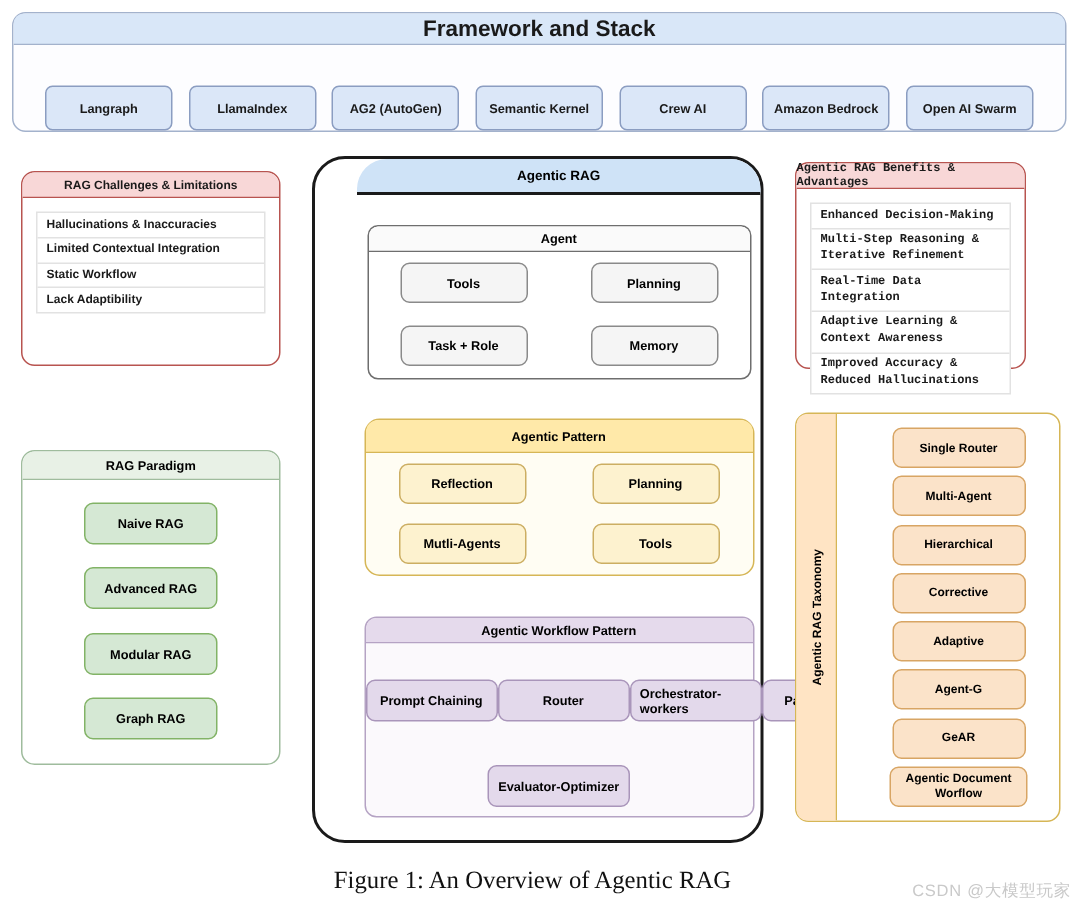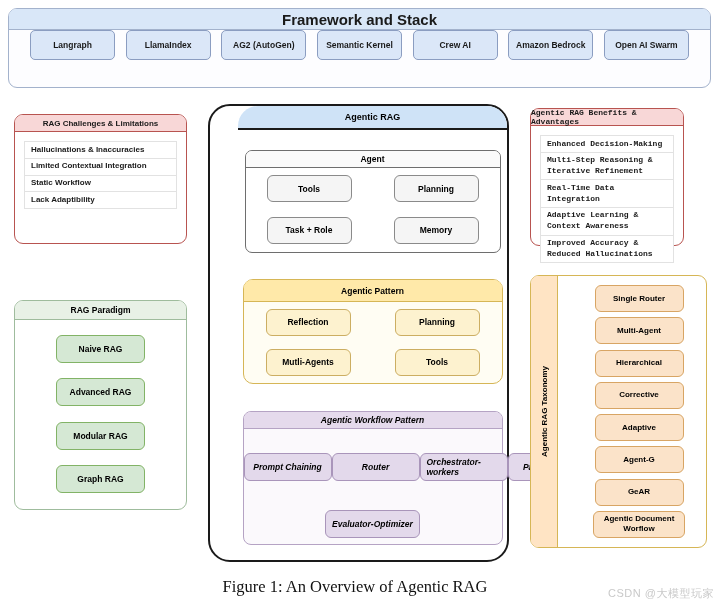--- a/index.html
+++ b/index.html
@@ -4,21 +4,21 @@
 <style>
   * { margin:0; padding:0; box-sizing:border-box; }
   html,body { width:720px; height:608px; background:#ffffff; font-family:"Liberation Sans",sans-serif; position:relative; overflow:hidden; }
 
   .abs { position:absolute; }
 
   
   .fw { left:8px; top:8px; width:703px; height:80px; border:1.5px solid #a3b2cc; border-radius:9px; background:#fdfdff; }
   .fw-header { height:21px; background:#d9e7f8; border-bottom:1.5px solid #a3b2cc; border-radius:7px 7px 0 0;
                display:flex; align-items:center; justify-content:center; font-size:15px; font-weight:bold; color:#1a1a1a; }
-  .fw-items { height:57px; display:flex; align-items:flex-start; justify-content:space-between; padding:0 21px; }
+  .fw-items { height:57px; display:flex; align-items:flex-end; justify-content:space-between; padding:0 21px; }
   .fw-item { width:85px; height:30px; background:#dbe7f8; border:1px solid #8b9dc1; border-radius:5px;
              display:flex; align-items:center; justify-content:center; font-size:8.5px; font-weight:bold; color:#1a1a1a; text-align:center; }
 
   
   .panel-red { border:1px solid #b85450; border-radius:9px; background:#fff; }
   .panel-red .hdr { height:17px; background:#f8d7d7; border-bottom:1px solid #b85450; border-radius:8px 8px 0 0;
                     display:flex; align-items:center; justify-content:center; font-size:8px; font-weight:bold; color:#1a1a1a; }
   .list { margin:9px 9px 0 9px; border:1px solid #e2e2e2; background:#fff; }
   .list-row { padding:2.5px 6px; border-bottom:1px solid #e2e2e2; font-size:8px; font-weight:bold; color:#1a1a1a; line-height:1.35; }
   .list-row:last-child { border-bottom:none; }
@@ -45,21 +45,21 @@
   .grid4 { height:83px; display:grid; grid-template-columns:1fr 1fr; justify-items:center; align-items:center; }
   .gray-item { width:85px; height:27px; background:#f5f5f5; border:1px solid #8a8a8a; border-radius:6px;
                display:flex; align-items:center; justify-content:center; font-size:8.5px; font-weight:bold; }
 
   .pattern-box { margin:26px auto 0; width:260px; height:105px; border:1.5px solid #d6b656; border-radius:10px; background:#fffdf3; }
   .pattern-hdr { height:22px; background:#ffe9a9; border-bottom:1.5px solid #d6b656; border-radius:8px 8px 0 0;
                  display:flex; align-items:center; justify-content:center; font-size:8.5px; font-weight:bold; }
   .yellow-item { width:85px; height:27px; background:#fdf2cf; border:1px solid #ccae62; border-radius:6px;
                  display:flex; align-items:center; justify-content:center; font-size:8.5px; font-weight:bold; }
 
-  .workflow-box { margin:27px auto 0; width:260px; height:134px; border:1.5px solid #b5a3c4; border-radius:8px; background:#fbf9fc;font-style:italic; }
+  .workflow-box { margin:27px auto 0; width:260px; height:134px; border:1.5px solid #b5a3c4; border-radius:8px; background:#fbf9fc; }
   .workflow-hdr { height:17px; background:#e5daec; border-bottom:1px solid #b5a3c4; border-radius:7px 7px 0 0;
                   display:flex; align-items:center; justify-content:center; font-size:8.5px; font-weight:bold; }
   .grid4b { height:76px; display:grid; grid-template-columns:1fr 1fr 1fr 1fr; justify-items:center; align-items:center; }
   .purple-item { min-width:88px; height:28px; padding:0 6px; background:#e3d9eb; border:1px solid #a995ba; border-radius:6px;
                  display:flex; align-items:center; justify-content:center; font-size:8.5px; font-weight:bold; }
   .workflow-last { height:38px; display:flex; align-items:center; justify-content:center;text-align:right; }
 
   
   .taxonomy { left:530px; top:275px; width:177px; height:273px; border:1.5px solid #d6b656; border-radius:9px; background:#fff; display:flex; }
   .tax-strip { width:27px; background:#ffe4c4; border-right:1.5px solid #d6b656; border-radius:7px 0 0 7px;

